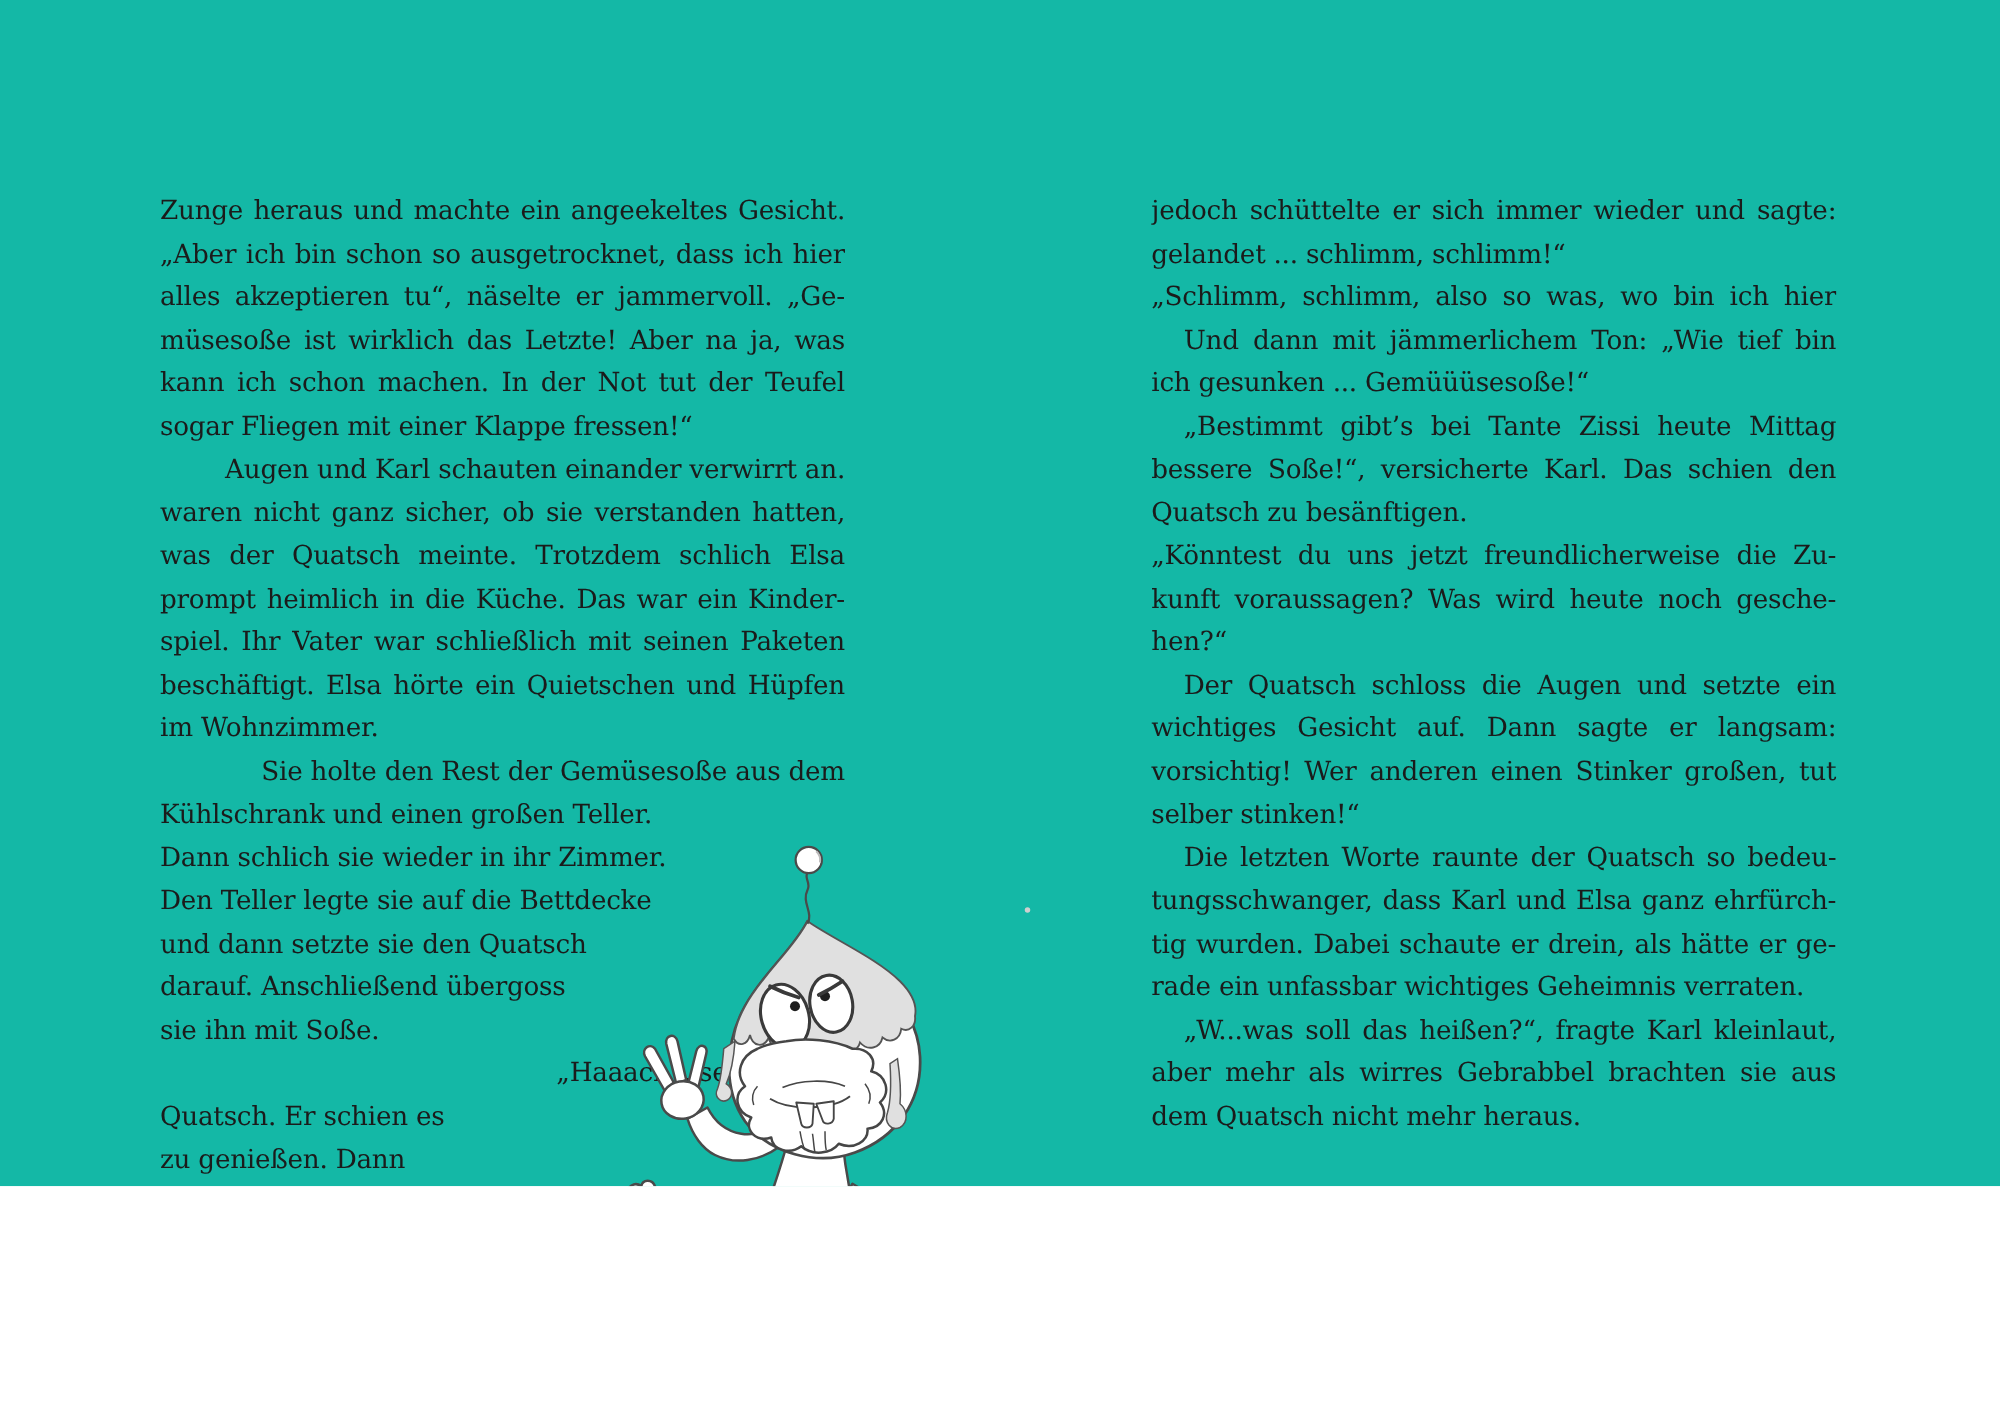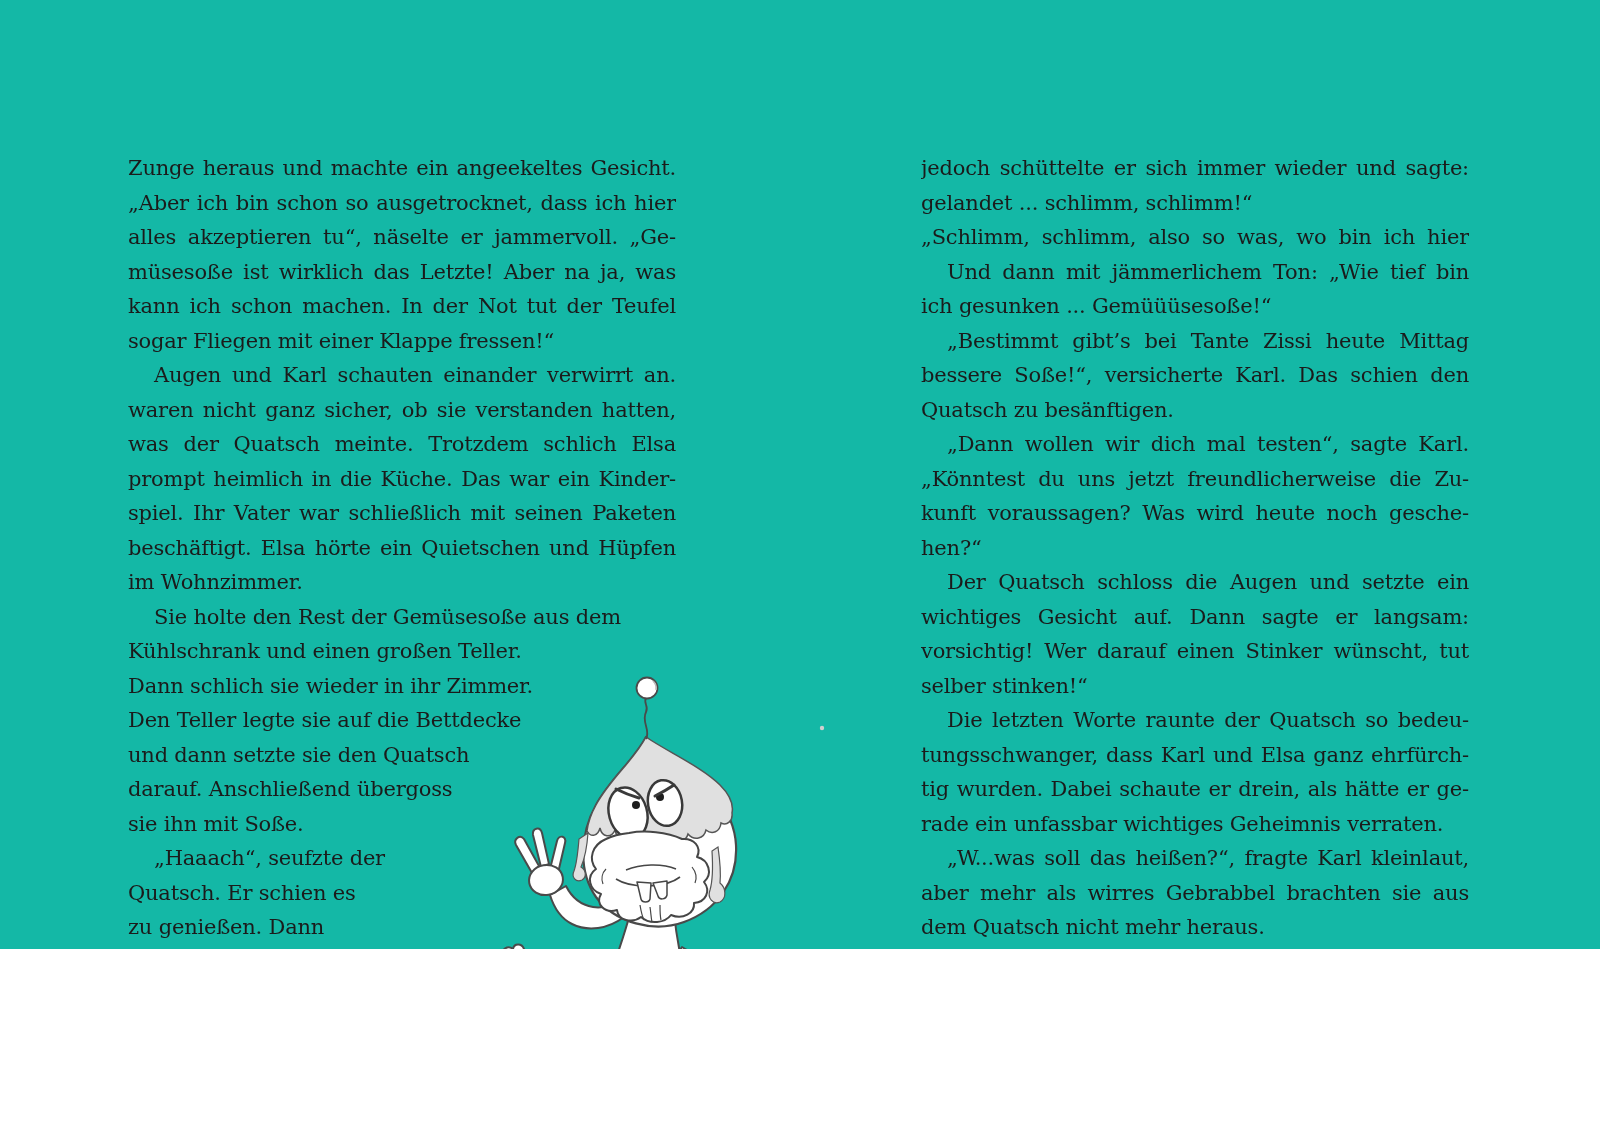--- a/index.html
+++ b/index.html
@@ -26,21 +26,21 @@
     letter-spacing: -0.2px;
     white-space: nowrap;
     overflow: visible;
   }
   .ln.j {
     white-space: normal;
     overflow: hidden;
     text-align: justify;
     text-align-last: justify;
   }
-  .ln.ind { text-indent: 26px; }
+  .ln.ind { text-indent: 26px; text-align: right; }
   .pgnum {
     position: absolute;
     left: 921px;
     width: 548px;
     top: 1006px;
     text-align: center;
     font-family: "DejaVu Sans", "Liberation Sans", sans-serif;
     font-weight: bold;
     font-size: 27px;
     color: #4c4c4c;
@@ -88,27 +88,26 @@
 
   <div class="col col-right">
     <div class="ln j">jedoch schüttelte er sich immer wieder und sagte:</div>
     <div class="ln">gelandet ... schlimm, schlimm!“</div>
     <div class="ln j">„Schlimm, schlimm, also so was, wo bin ich hier</div>
     <div class="ln j ind">Und dann mit jämmerlichem Ton: „Wie tief bin</div>
     <div class="ln">ich gesunken ... Gemüüüsesoße!“</div>
     <div class="ln j ind">„Bestimmt gibt’s bei Tante Zissi heute Mittag</div>
     <div class="ln j">bessere Soße!“, versicherte Karl. Das schien den</div>
     <div class="ln">Quatsch zu besänftigen.</div>
-    <div class="ln j ind">„Dann wollen wir dich mal testen“, sagte Karl.</div>
     <div class="ln j">„Könntest du uns jetzt freundlicherweise die Zu-</div>
     <div class="ln j">kunft voraussagen? Was wird heute noch gesche-</div>
     <div class="ln">hen?“</div>
     <div class="ln j ind">Der Quatsch schloss die Augen und setzte ein</div>
     <div class="ln j">wichtiges Gesicht auf. Dann sagte er langsam: „Seid</div>
-    <div class="ln j">vorsichtig! Wer darauf einen Stinker wünscht, tut</div>
+    <div class="ln j">vorsichtig! Wer anderen einen Stinker großen, tut</div>
     <div class="ln">selber stinken!“</div>
     <div class="ln j ind">Die letzten Worte raunte der Quatsch so bedeu-</div>
     <div class="ln j">tungsschwanger, dass Karl und Elsa ganz ehrfürch-</div>
     <div class="ln j">tig wurden. Dabei schaute er drein, als hätte er ge-</div>
     <div class="ln">rade ein unfassbar wichtiges Geheimnis verraten.</div>
     <div class="ln j ind">„W...was soll das heißen?“, fragte Karl kleinlaut,</div>
     <div class="ln j">aber mehr als wirres Gebrabbel brachten sie aus</div>
     <div class="ln">dem Quatsch nicht mehr heraus.</div>
   </div>
 

